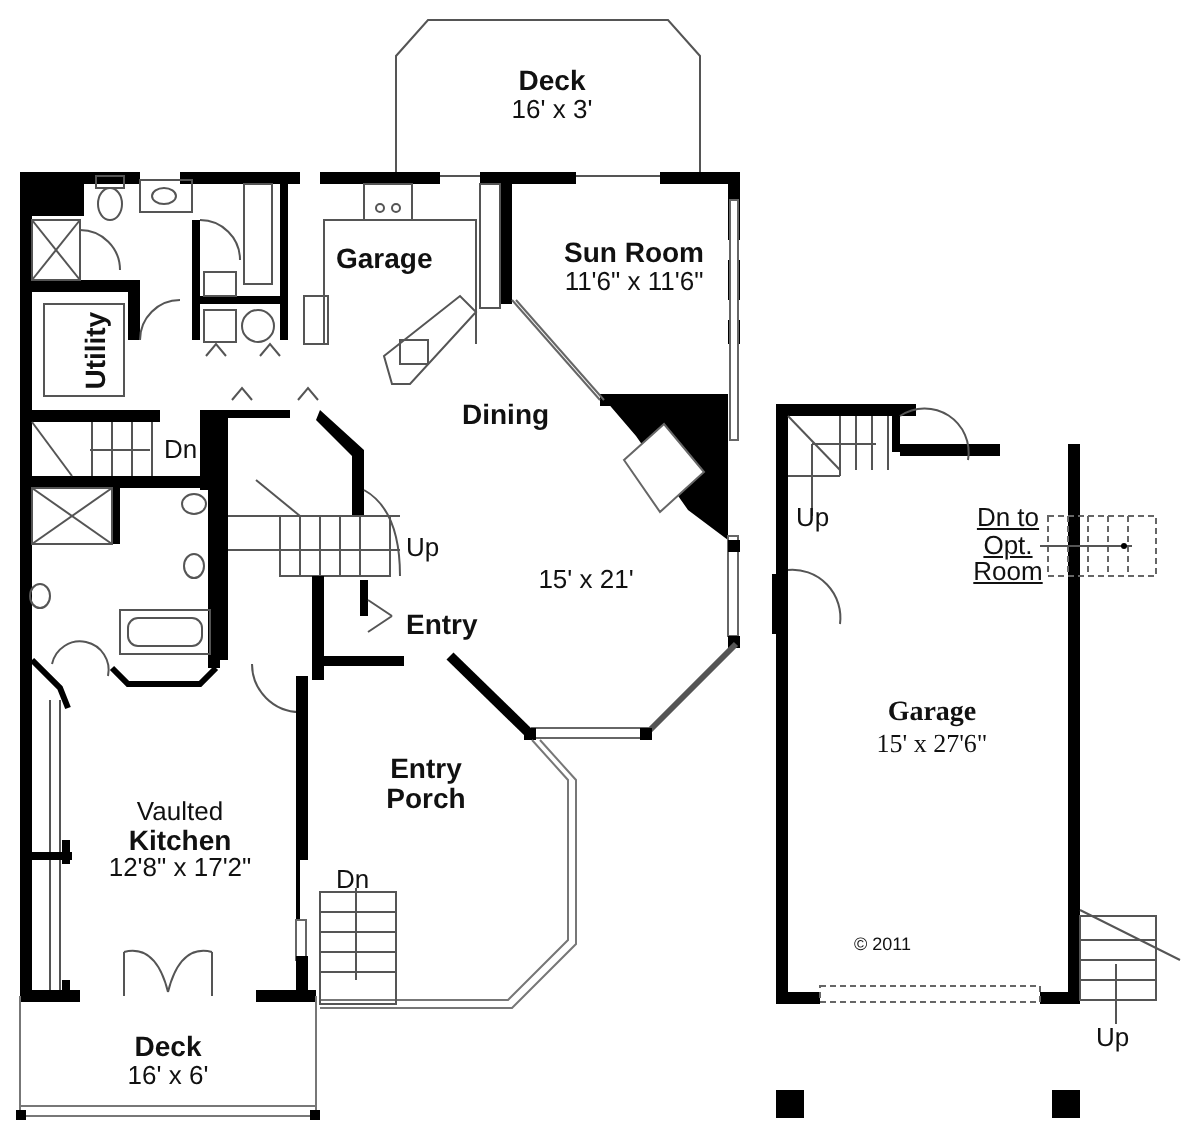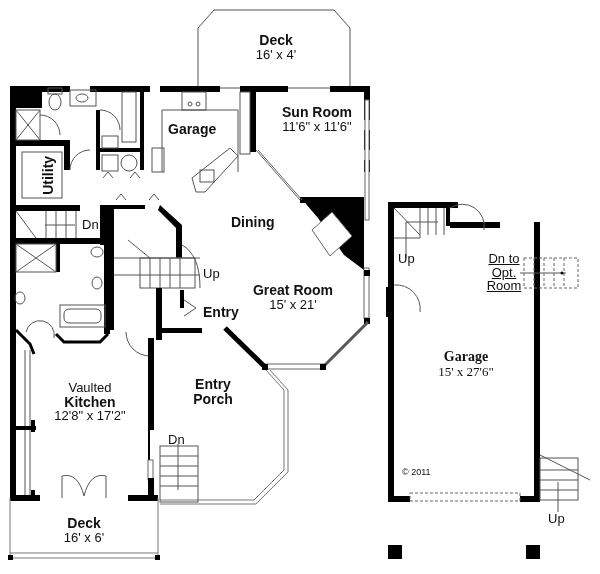--- a/index.html
+++ b/index.html
@@ -213,47 +213,46 @@
     <line x1="540" y1="455" x2="590" y2="480"></line>
     <line x1="558" y1="482" x2="558" y2="512"></line>
   </g>
 
   <rect class="wall" x="388" y="545" width="14" height="14"></rect>
   <rect class="wall" x="526" y="545" width="14" height="14"></rect>
 </svg>
 
 <div class="lbl" style="left:244px;top:33px;width:64px;">
   <div class="b">Deck</div>
-  <div class="n">16' x 4'</div>
+  <div class="n">16' x 3'</div>
 </div>
 
 <div class="lbl b" style="left:168px;top:122px;">Garage</div>
 
-<div class="lbl" style="left:272px;top:105px;width:90px;text-align:center;">
+<div class="lbl" style="left:272px;top:119px;width:90px;text-align:center;">
   <div class="b">Sun Room</div>
   <div class="s">11'6" x 11'6"</div>
 </div>
 
 <div class="lbl b" style="left:18px;top:168px;transform:rotate(-90deg);transform-origin:center;width:60px;">Utility</div>
 
-<div class="lbl b" style="left:231px;top:215px;">Dining</div>
+<div class="lbl b" style="left:231px;top:200px;">Dining</div>
 
 <div class="lbl" style="left:246px;top:283px;width:94px;">
-  <div class="b">Great Room</div>
   <div class="n">15' x 21'</div>
 </div>
 
 <div class="lbl b" style="left:203px;top:305px;">Entry</div>
 
 <div class="lbl" style="left:188px;top:377px;width:50px;">
   <div class="b">Entry</div>
   <div class="b">Porch</div>
 </div>
 
-<div class="lbl" style="left:50px;top:381px;width:80px;">
+<div class="lbl" style="left:50px;top:399px;width:80px;">
   <div class="n">Vaulted</div>
   <div class="b">Kitchen</div>
   <div class="s">12'8" x 17'2"</div>
 </div>
 
 <div class="lbl" style="left:54px;top:516px;width:60px;">
   <div class="b">Deck</div>
   <div class="n">16' x 6'</div>
 </div>
 
@@ -266,13 +265,13 @@
 <div class="lbl n" style="left:203px;top:267px;">Up</div>
 <div class="lbl n" style="left:168px;top:433px;">Dn</div>
 <div class="lbl n" style="left:398px;top:252px;">Up</div>
 <div class="lbl" style="left:484px;top:252px;width:40px;text-decoration:underline;">
   <div class="n">Dn to</div>
   <div class="n">Opt.</div>
   <div class="n">Room</div>
 </div>
 <div class="lbl n" style="left:548px;top:512px;">Up</div>
 
-<div class="lbl tiny" style="left:402px;top:468px;">© 2011</div>
+<div class="lbl tiny" style="left:427px;top:468px;">© 2011</div>
 
 </body></html>

